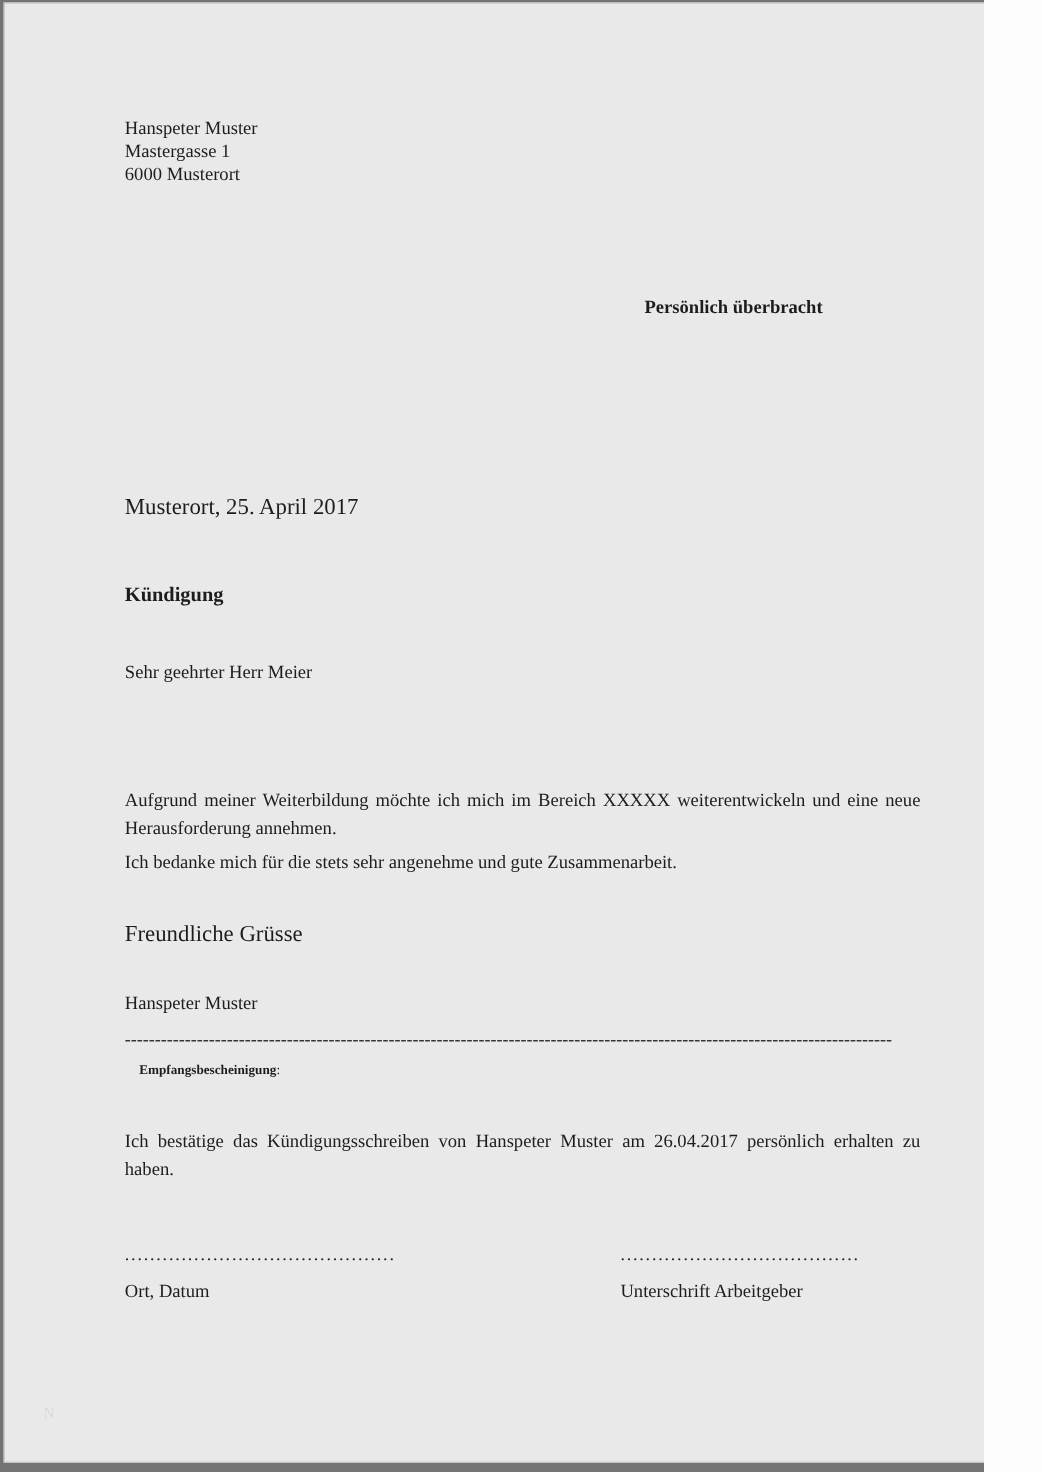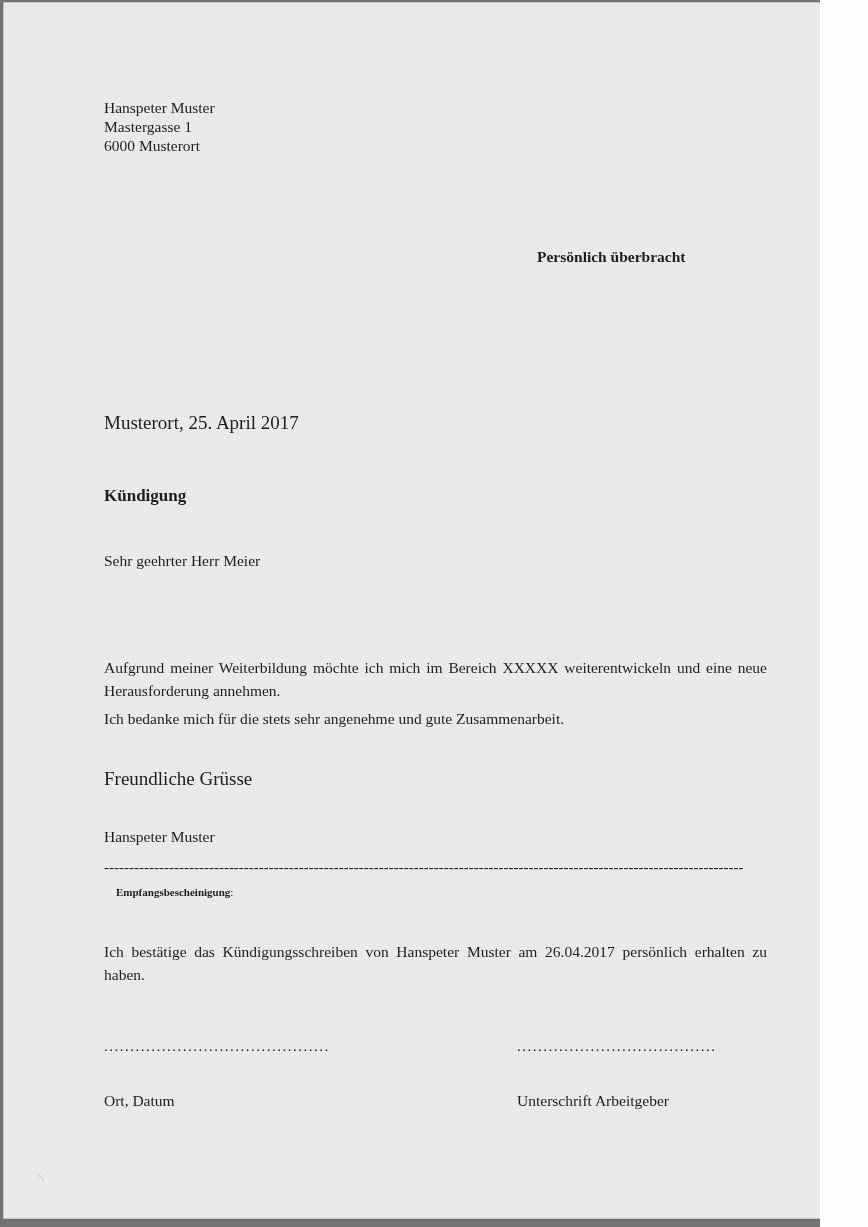--- a/index.html
+++ b/index.html
@@ -62,21 +62,21 @@
   .receipt-heading .colon { font-weight: normal; }
   .receipt-para { top: 941px; }
   .dots {
     font-size: 15px;
     letter-spacing: 1.5px;
     white-space: nowrap;
     overflow: hidden;
   }
   .dots-left  { left: 104px; top: 1038px; width: 255px; }
   .dots-right { left: 517px; top: 1038px; width: 225px; }
-  .sig-label { font-size: 15.5px; margin-top: 24px; }
+  .sig-label { font-size: 15.5px; }
   .sig-label-left  { left: 104px; top: 1068px; }
   .sig-label-right { left: 517px; top: 1068px; }
   .watermark {
     left: 36px; top: 1170px;
     font-size: 13px;
     color: #dadada;
   }
 </style>
 </head>
 <body>

